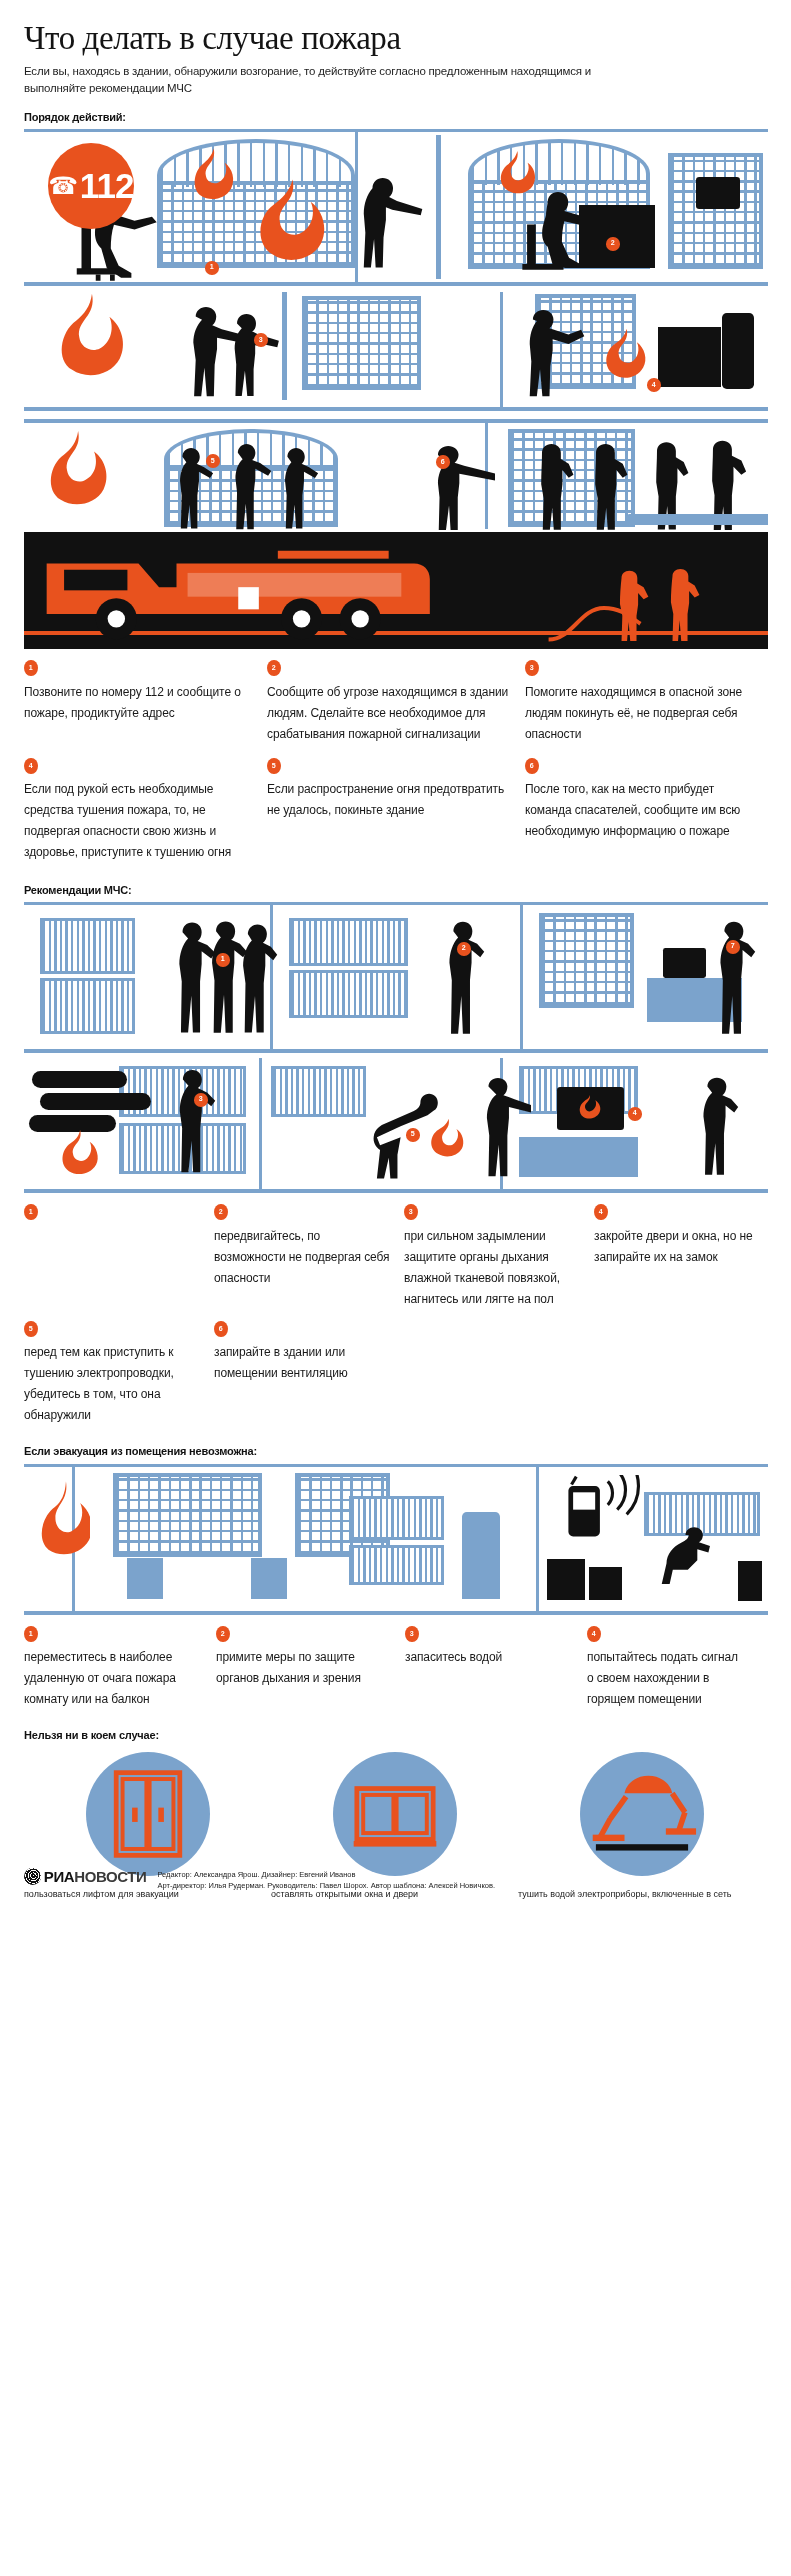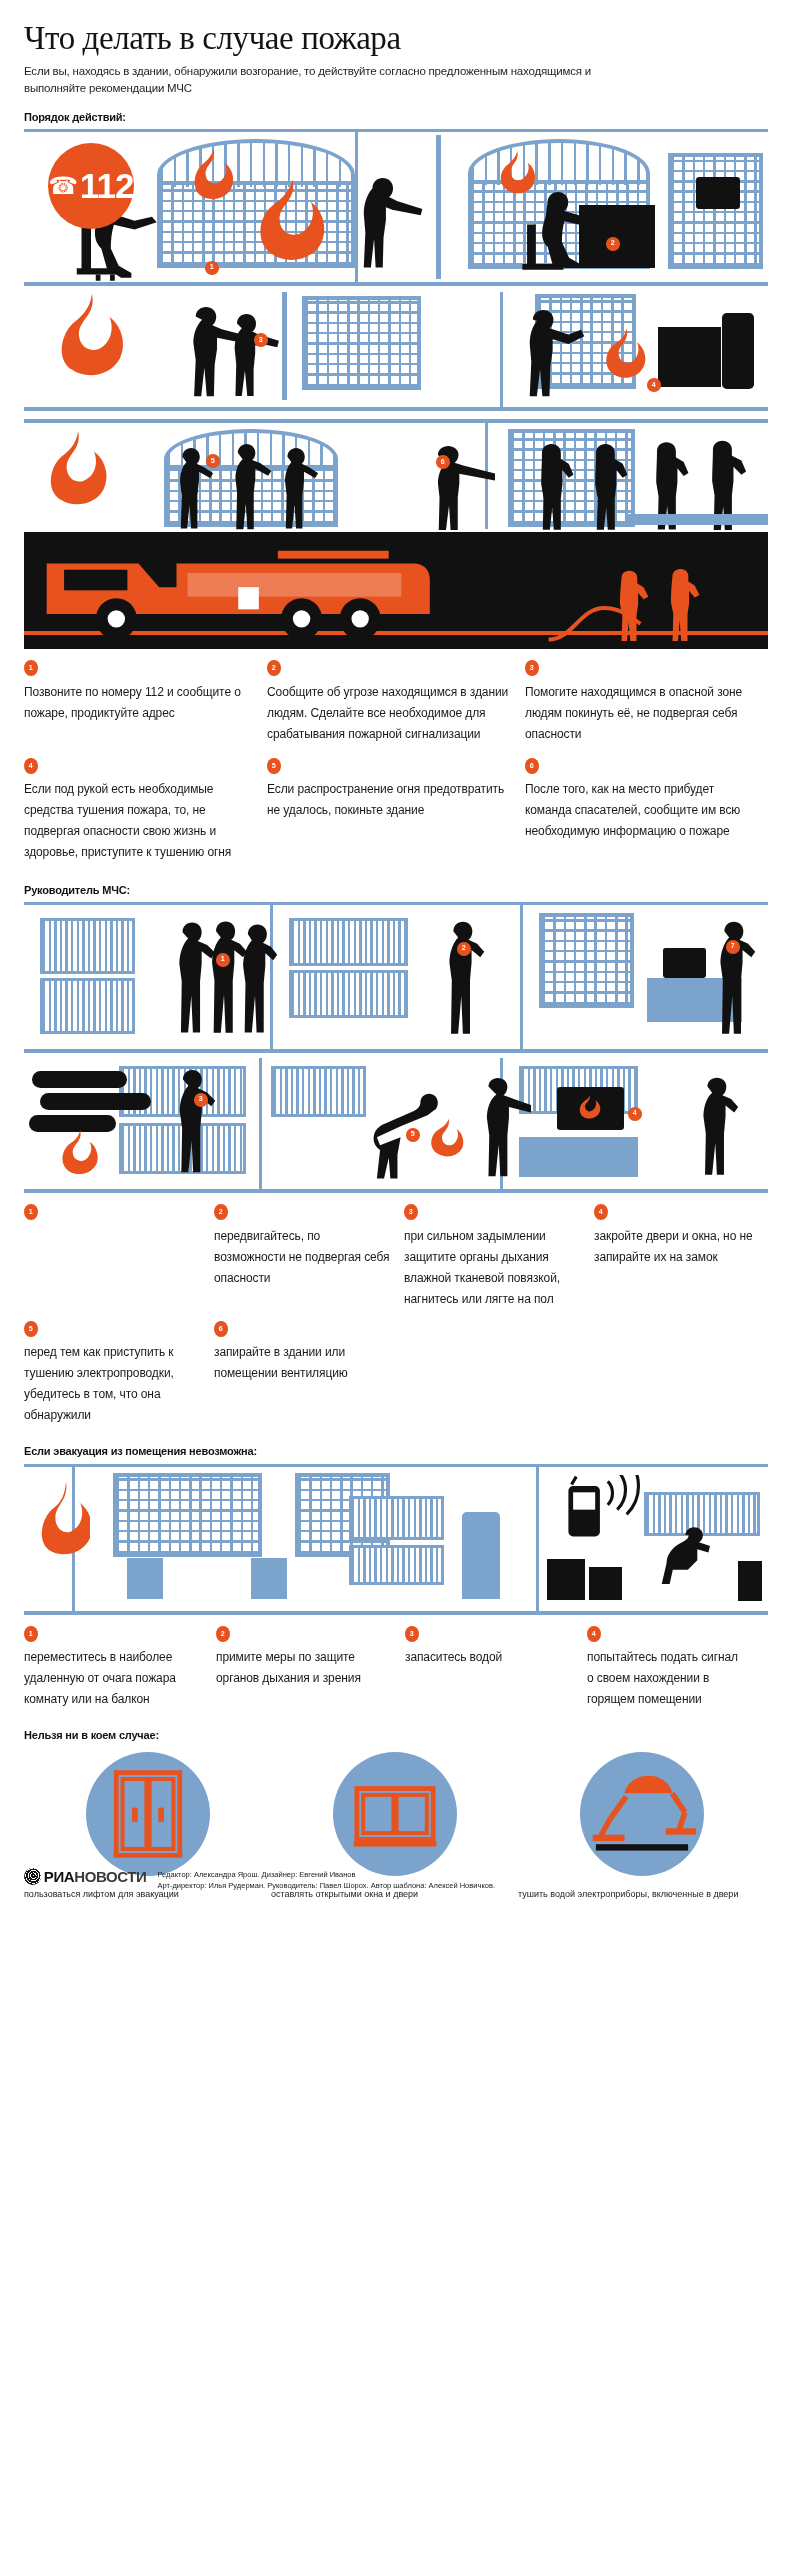--- a/index.html
+++ b/index.html
@@ -357,21 +357,21 @@
         <div class="num">5</div>
         <div class="txt">Если распространение огня предотвратить не удалось, покиньте здание</div>
       </div>
       <div class="legend-item" style="width:243px;">
         <div class="num">6</div>
         <div class="txt">После того, как на место прибудет команда спасателей, сообщите им всю необходимую информацию о пожаре</div>
       </div>
     </div>
   </div>
 
-  <div class="section-head" style="margin-top:20.6px;">Руководитель МЧС:</div>
+  <div class="section-head" style="margin-top:20.6px;">Рекомендации МЧС:</div>
 
   <div class="panel">
     <div class="strip" style="height:151px;">
       <div class="rule-top"></div>
       <div class="divider-v" style="left:246px;top:3.2px;"></div>
       <div class="divider-v" style="left:496px;top:3.2px;"></div>
 
       <div class="shelf" style="left:16px;top:16px;width:95px;height:56px;"></div>
       <div class="shelf" style="left:16px;top:76px;width:95px;height:56px;"></div>
       <div class="shelf" style="left:265px;top:16px;width:119px;height:48px;"></div>
@@ -590,21 +590,21 @@
       <div class="circle">
         <svg width="124" height="124" viewBox="0 0 156 156">
           <path d="M86 30c16 0 28 10 30 22H56c2-12 14-22 30-22z" fill="#e8521e"></path>
           <path d="M58 56l-20 28M38 84l-12 22" stroke="#e8521e" stroke-width="7" fill="none"></path>
           <rect x="16" y="104" width="40" height="8" fill="#e8521e"></rect>
           <path d="M116 52l16 24M132 76l-8 24" stroke="#e8521e" stroke-width="7" fill="none"></path>
           <rect x="108" y="96" width="38" height="8" fill="#e8521e"></rect>
           <rect x="20" y="116" width="116" height="8" fill="#111"></rect>
         </svg>
       </div>
-      <div class="circle-cap">тушить водой электроприборы, включенные в двери</div>
+      <div class="circle-cap">тушить водой электроприборы, включенные в сеть</div>
     </div>
   </div>
 
   <div class="footer">
     <div class="logo">
       <span class="mark"></span>
       <span class="ria">РИА</span>
       <span class="novosti">НОВОСТИ</span>
     </div>
     <div class="credits">

